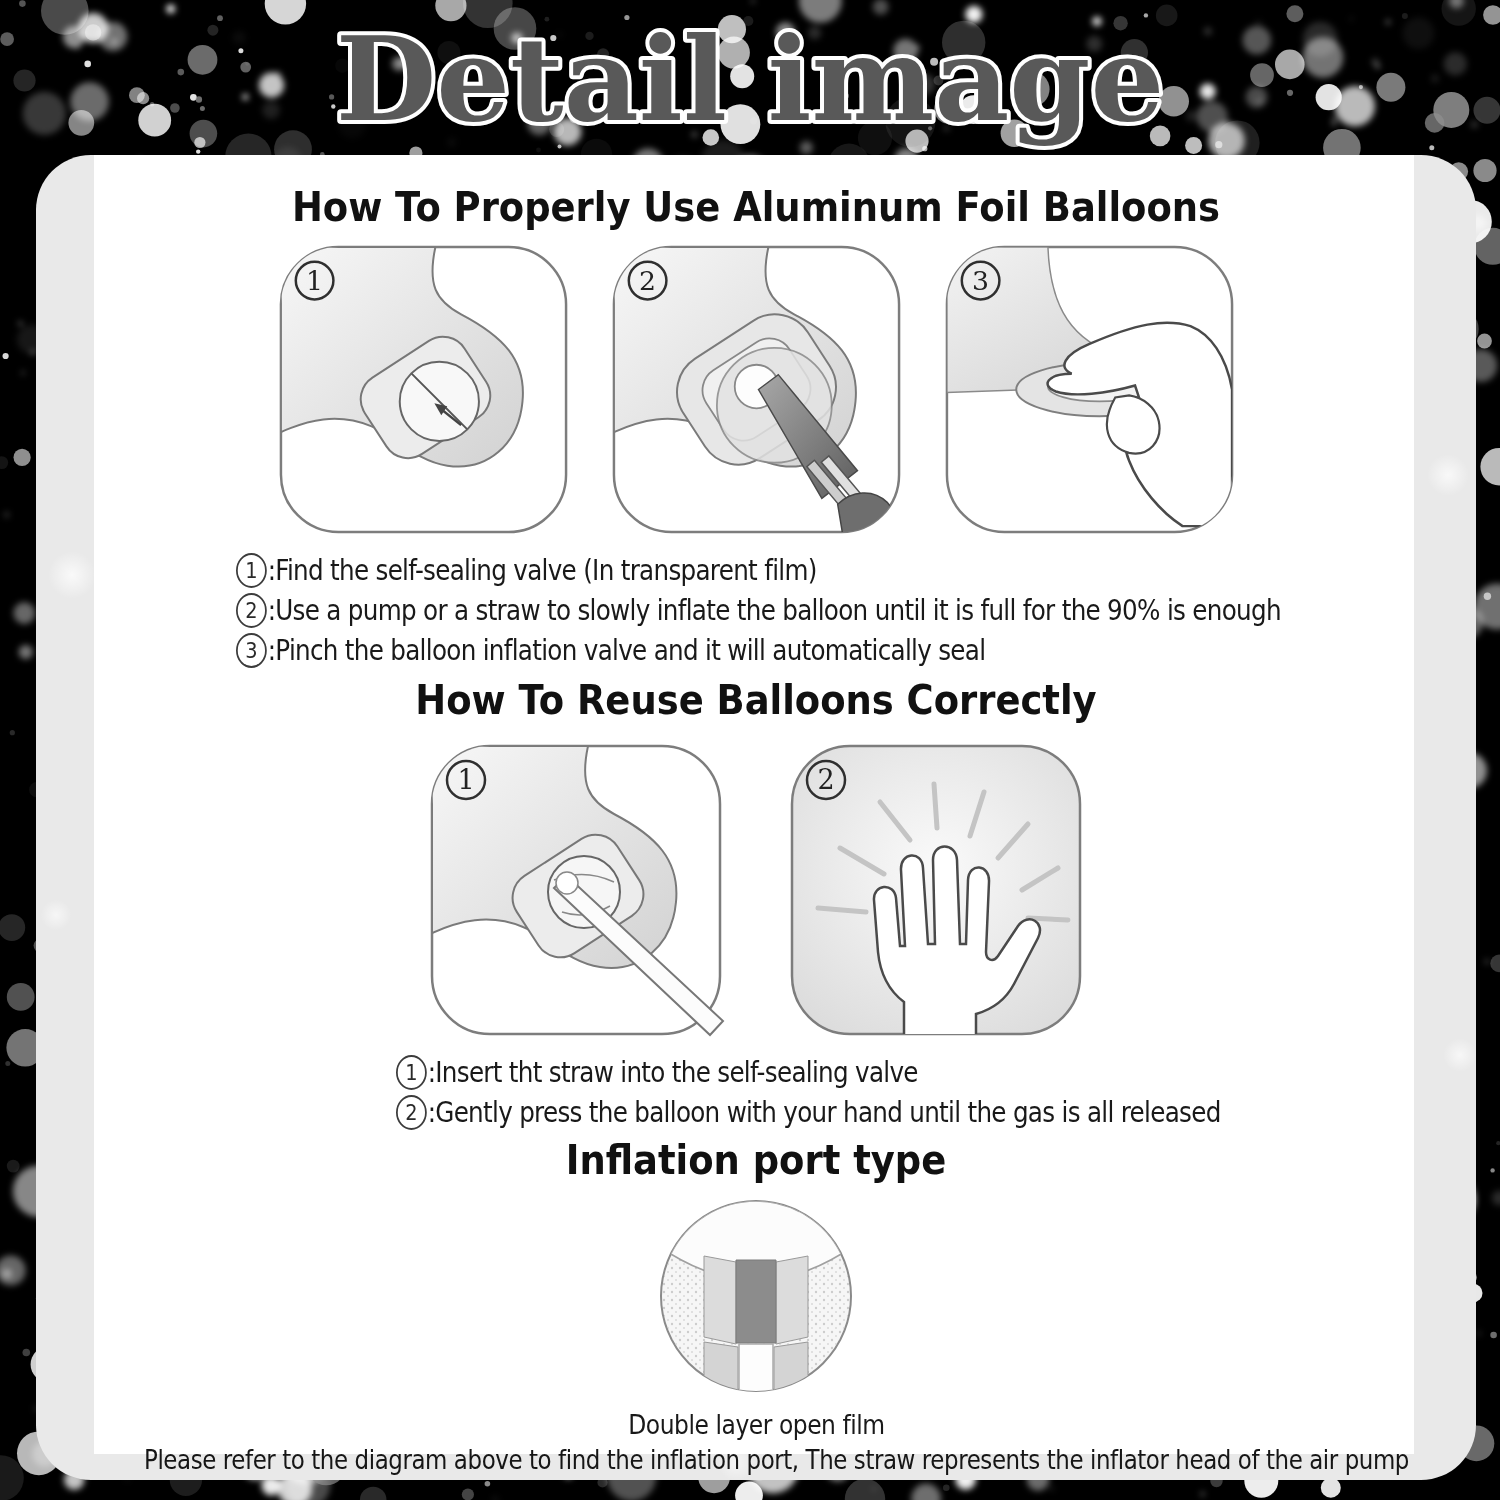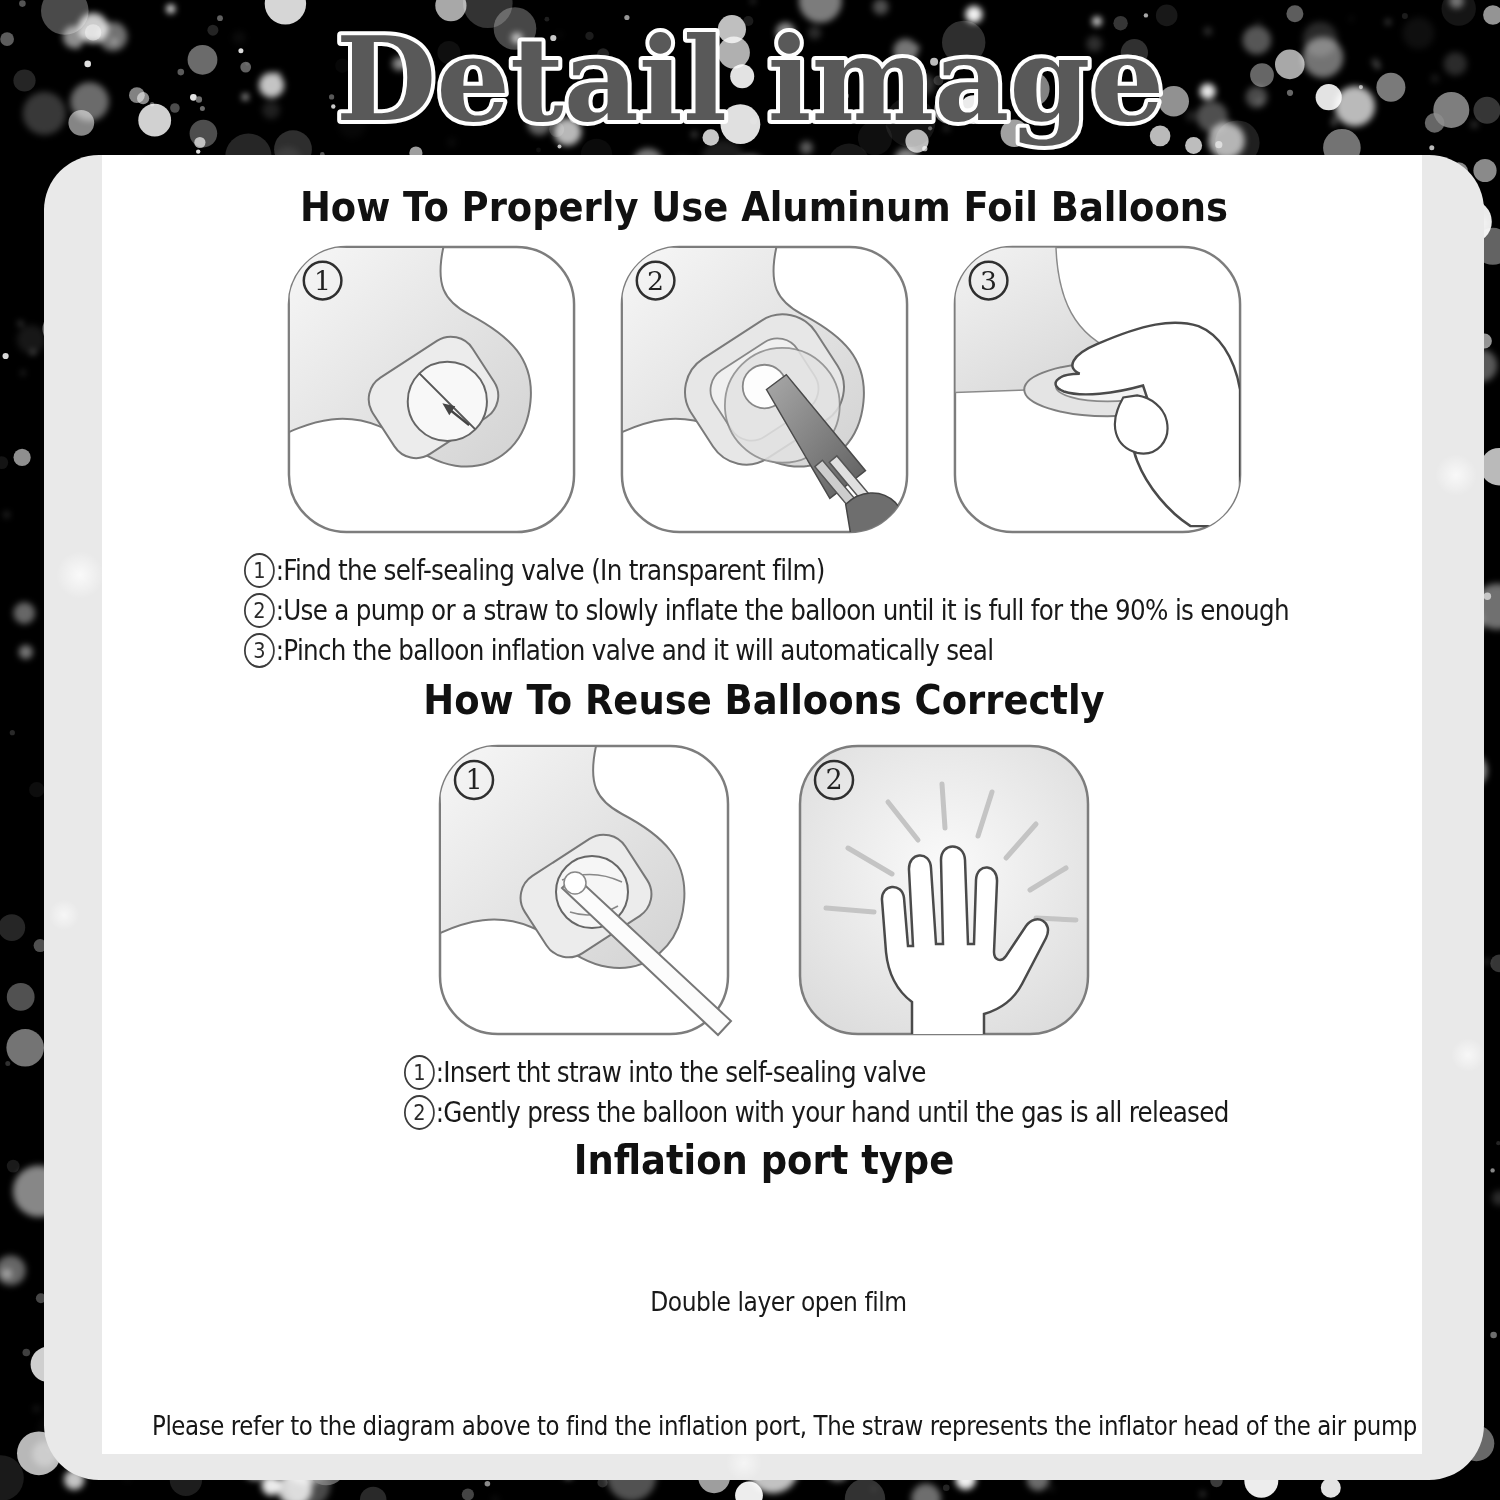--- a/index.html
+++ b/index.html
@@ -5,21 +5,21 @@
   html,body{margin:0;padding:0;}
   body{
     width:1500px;height:1500px;overflow:hidden;position:relative;
     background:#000;
     font-family:"DejaVu Sans", sans-serif;
     -webkit-font-smoothing:antialiased;
   }
   #glitter{position:absolute;left:0;top:0;width:1500px;height:1500px;z-index:0;}
   .title-wrap{position:absolute;left:0;top:8px;width:1324px;height:150px;z-index:2;}
   .card{
-    position:absolute;left:44px;top:155px;width:1440px;height:1325px;
+    position:absolute;left:36px;top:155px;width:1440px;height:1325px;
     border-radius:55px;z-index:1;overflow:hidden;color:#141414;
     background:
       radial-gradient(circle 34px at 36px 420px, rgba(255,255,255,.75), rgba(255,255,255,0) 70%),
       radial-gradient(circle 22px at 20px 760px, rgba(255,255,255,.6), rgba(255,255,255,0) 70%),
       radial-gradient(circle 30px at 1412px 320px, rgba(255,255,255,.7), rgba(255,255,255,0) 70%),
       radial-gradient(circle 24px at 1424px 900px, rgba(255,255,255,.65), rgba(255,255,255,0) 70%),
       radial-gradient(circle 26px at 700px 1308px, rgba(255,255,255,.55), rgba(255,255,255,0) 70%),
       linear-gradient(to right, #e9e9e9 0 58px, rgba(233,233,233,0) 58px),
       linear-gradient(to left,  #e9e9e9 0 62px, rgba(233,233,233,0) 62px),
       linear-gradient(to top,   #e9e9e9 0 26px, rgba(233,233,233,0) 26px),
@@ -43,21 +43,21 @@
   }
   .num-badge{
     flex:0 0 auto;width:31px;height:31px;border:2px solid #3c3c3c;border-radius:50%;
     display:inline-flex;align-items:center;justify-content:center;
     font-size:22px;letter-spacing:0;margin-right:1px;color:#2a2a2a;background:transparent;
   }
   .reuse-head{margin-top:6px;}
   .ports-head{margin-top:4px;}
   .steps-reuse{margin-top:12px;}
   .ports-row{display:flex;justify-content:center;gap:6px;margin-top:10px;}
-  .port-fig{width:256px;display:flex;flex-direction:row;align-items:center;}
+  .port-fig{width:256px;display:flex;flex-direction:column;align-items:center;}
   .port-label{
     margin-top:4px;font-size:26px;letter-spacing:-0.5px;white-space:nowrap;color:#191919;
     transform:scaleX(.9);transform-origin:center;
   }
   .note{
     margin-top:4px;text-align:center;white-space:nowrap;font-size:27px;font-weight:500;
     letter-spacing:-0.5px;color:#161616;transform:scaleX(.85);transform-origin:center;
   }
   svg text.badge-num{font-family:"DejaVu Serif", serif;}
 </style>

